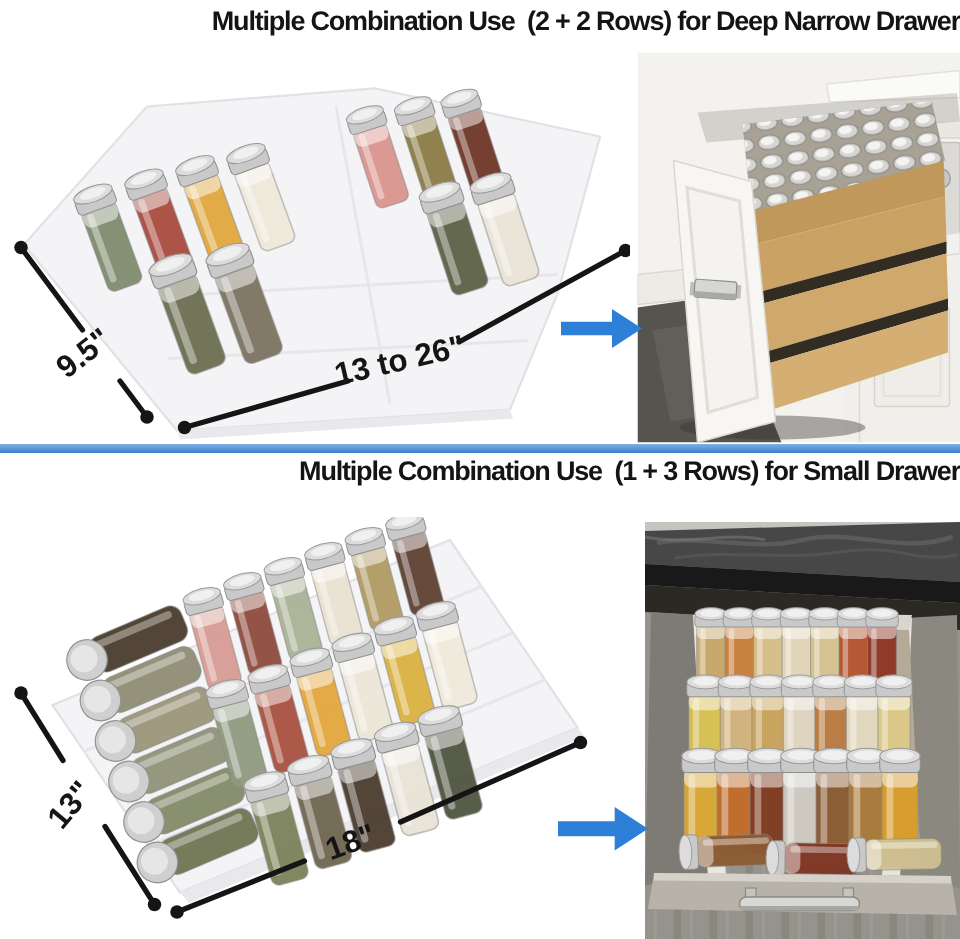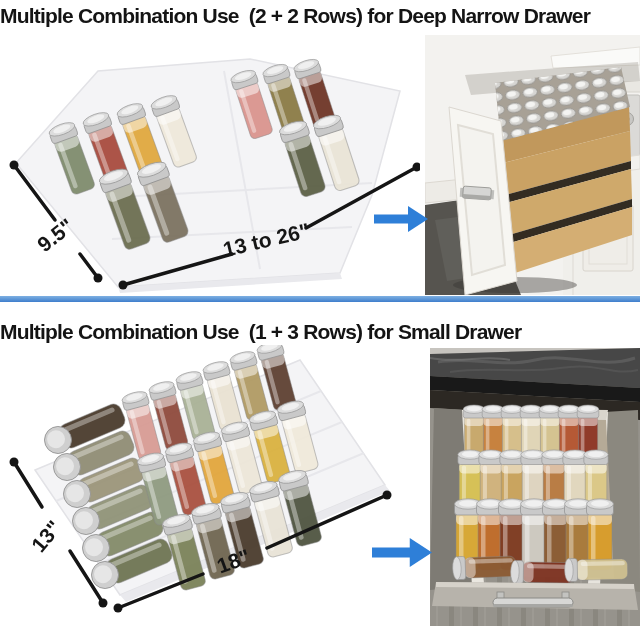--- a/index.html
+++ b/index.html
@@ -1,21 +1,21 @@
 <!DOCTYPE html>
 <html style="--accent-arrow: #2e7fd8; --divider-light: #7eb0e2; --divider-dark: #3f7ecc; --title: #141414; --dimension: #151515;"><head>
 <meta charset="utf-8">
 <style>
   html,body{margin:0;padding:0;background:#ffffff;}
   .canvas{position:relative;width:640px;height:626px;background:#fff;overflow:hidden;
           font-family:"Liberation Sans",sans-serif;}
-  .title{position:absolute;left:0;right:0;text-align:left;font-weight:bold;
-         color:var(--title,#141414);white-space:pre;letter-spacing:-0.8px;font-size:21px;}
+  .title{position:absolute;left:0;right:0;text-align:right;font-weight:bold;
+         color:var(--title,#141414);white-space:pre;letter-spacing:-0.8px;font-size:18px;}
   .title-top{top:4px;}
-  .title-bottom{top:320px;}
+  .title-bottom{top:304px;}
   .divider{position:absolute;left:0;top:296px;width:640px;height:6px;
            background:linear-gradient(180deg,var(--divider-light,#7eb0e2),var(--divider-dark,#3f7ecc));}
   .panel-tl{position:absolute;left:0;top:35px;}
   .photo-tr{position:absolute;left:425px;top:35px;}
   .panel-bl{position:absolute;left:0;top:345px;}
   .photo-br{position:absolute;left:430px;top:348px;}
   .arrow{position:absolute;}
   .arrow-top{left:374px;top:206px;}
   .arrow-bottom{left:372px;top:537px;}
   .arrow .fillpart{fill:var(--accent-arrow,#2e7fd8);}

